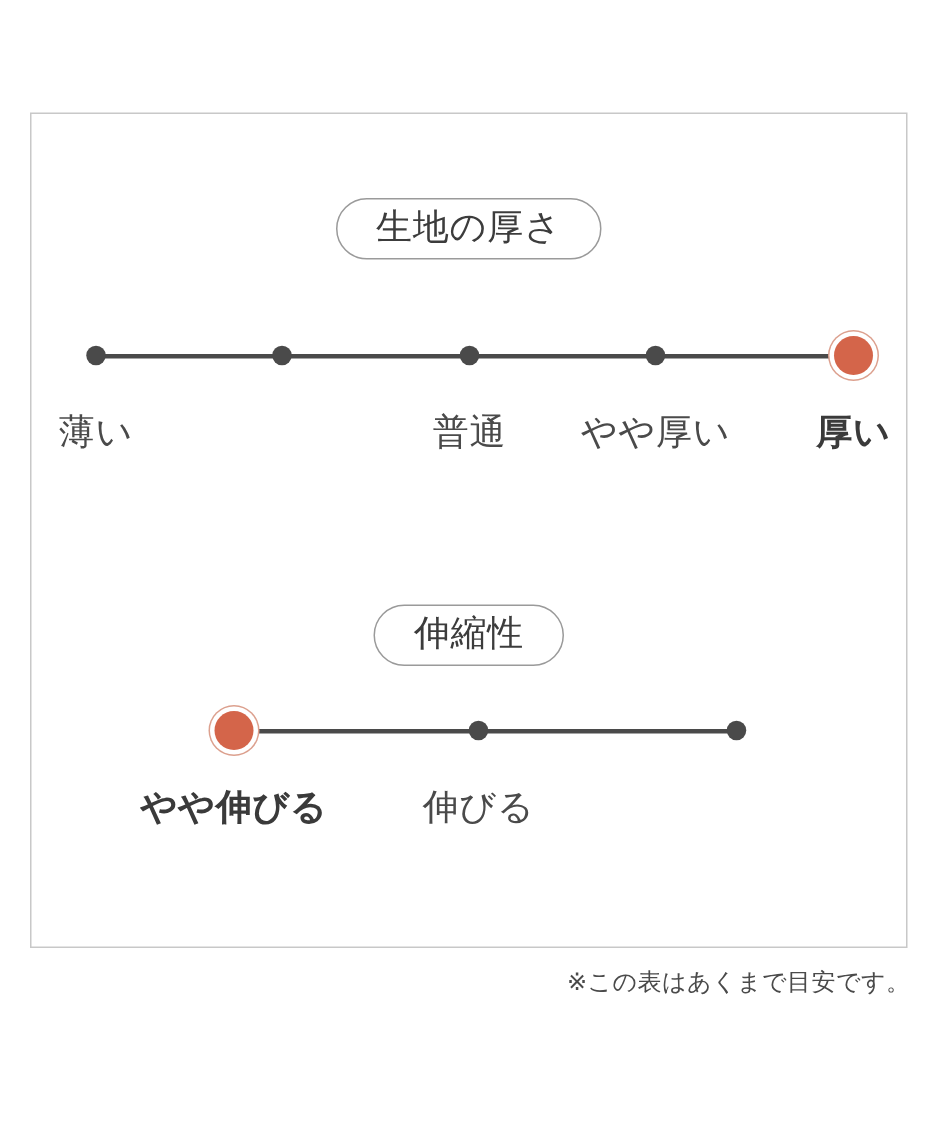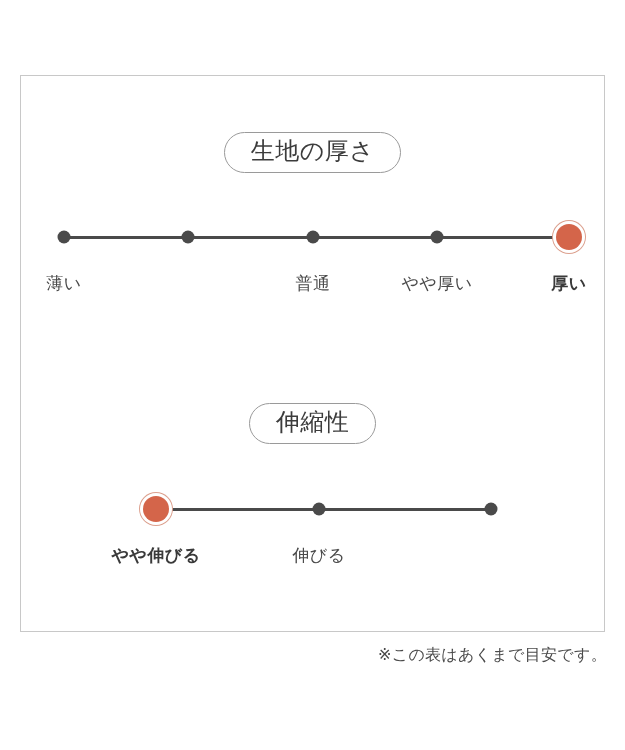--- a/index.html
+++ b/index.html
@@ -68,21 +68,21 @@
   }
   .dot.active {
     width: 26px;
     height: 26px;
     background: #d4654a;
     box-shadow: 0 0 0 3px #ffffff, 0 0 0 4px #dca08e;
   }
   .tick-label {
     position: absolute;
     transform: translateX(-50%);
-    font-size: 17px;
+    font-size: 24px;
     color: #4a4a4a;
     white-space: nowrap;
     letter-spacing: 0.5px;
   }
   .tick-label.active {
     font-weight: bold;
     color: #3a3a3a;
     font-family: Liberation Serif, serif;
   }
 
@@ -116,21 +116,21 @@
       <div class="dot" style="left: 416px; top: 1px;"></div>
       <div class="tick-label" style="left: 416px; top: 36px;">やや厚い</div>
       <div class="dot active" style="left: 548px; top: 1px;"></div>
       <div class="tick-label active" style="left: 548px; top: 36px;">厚い</div>
     </div>
 
   <div class="badge-row" style="top:327px;">
     <span class="badge">伸縮性</span>
   </div>
 
-  <div class="scale" id="scale-stretch" style="top:432px;">
+  <div class="scale" id="scale-stretch" style="top:410px;">
     <div class="track-line" id="track-stretch" style="left: 135px; width: 335px;"></div>
   <div class="dot active" style="left: 135px; top: 1px;"></div>
       <div class="tick-label active" style="left: 135px; top: 36px;">やや伸びる</div>
       <div class="dot" style="left: 298px; top: 1px;"></div>
       <div class="tick-label" style="left: 298px; top: 36px;">伸びる</div>
       <div class="dot" style="left: 470px; top: 1px;"></div>
     </div>
 
 </div>
 

